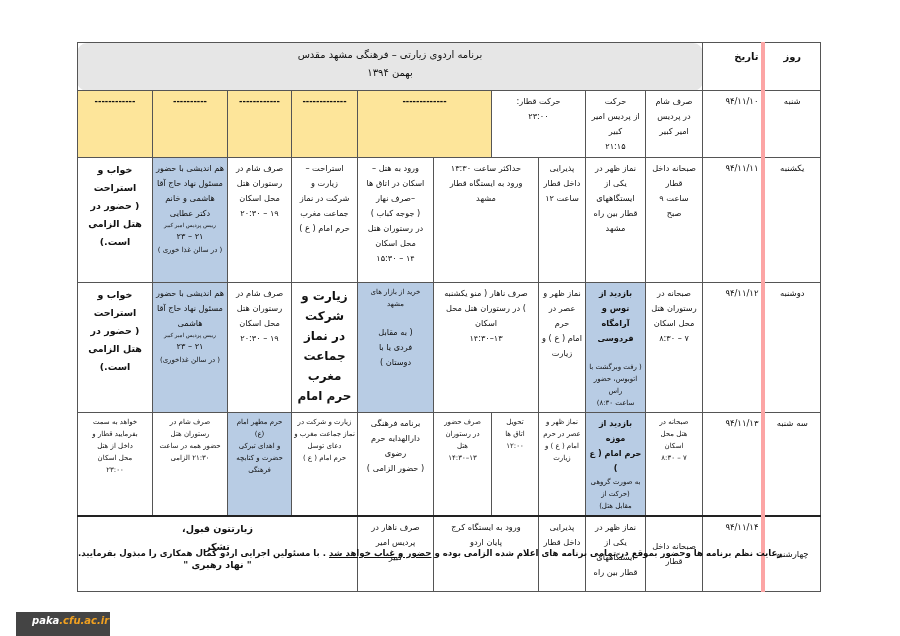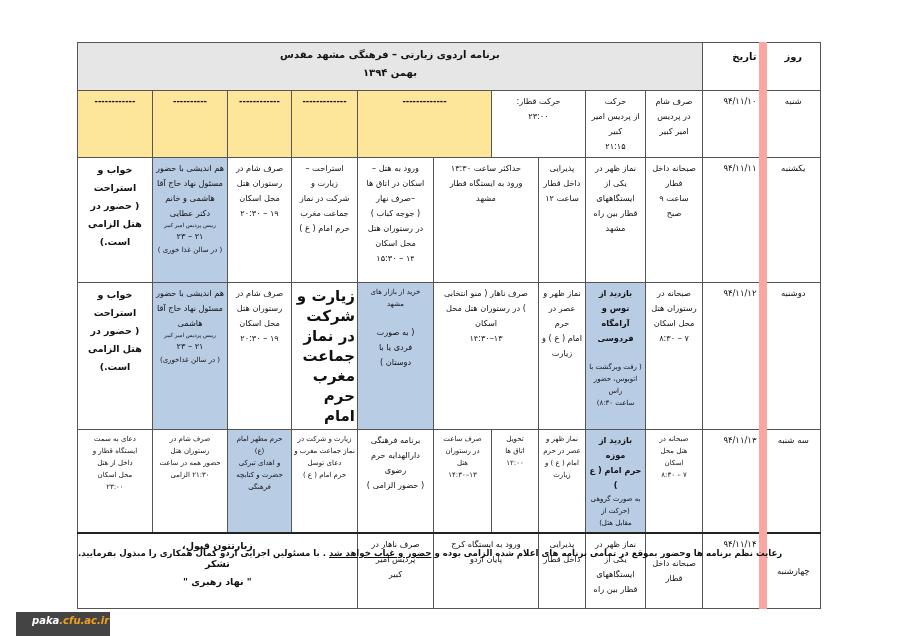--- a/index.html
+++ b/index.html
@@ -4,28 +4,28 @@
 <style>
   html, body { margin:0; padding:0; }
   body { width:900px; height:636px; background:#ffffff; position:relative; overflow:hidden;
          font-family:"DejaVu Sans", sans-serif; color:#111; }
   .sheet { position:absolute; left:78px; top:42px; width:743px; direction:rtl; }
   table { border-collapse:collapse; width:743px; table-layout:fixed; }
   td { border:1px solid #555; vertical-align:top; text-align:center; padding:3px 2px;
        font-size:8.2px; line-height:15px; }
   .hdr td { background:#e6e6e6; height:38px; }
   .hdr td.lbl { background:#fff; font-weight:bold; font-size:10px; vertical-align:top; padding-top:6px; }
-  .title { font-weight:bold; font-size:10px; line-height:18px; padding-top:3px; }
+  .title { font-weight:normal; font-size:10px; line-height:18px; padding-top:3px;border-radius:10px; }
   .yellow { background:#fde59a; }
   .blue { background:#b8cce4;margin-top:8px; }
   .day, .date { font-size:8.5px; }
-  .sepL { border-right:8px solid #fca5a5;padding-left:44px; }
+  .sepL { border-right:4px solid #fca5a5;padding-left:44px; }
   .thickB td { border-bottom:2px solid #222; }
   .bold { font-weight:bold; font-size:9.5px; line-height:18px;margin-left:44px; }
-  .big { font-weight:bold; font-size:15px; line-height:20px;text-align:right; }
+  .big { font-weight:bold; font-size:12px; line-height:20px; }
   .tiny { font-size:5.5px; line-height:8px; display:block; }
   .small { font-size:7px; line-height:12px; display:block; }
   .dash { letter-spacing:0; font-weight:bold; }
   .row1 td { height:56px; }
   .row2 td { height:118px; }
   .row3 td { height:100px; }
   .row4 td { height:84px; }
   .row5 td { height:68px; }
   .footnote { position:absolute; left:78px; top:548px; width:745px; direction:rtl; text-align:left;
               font-size:8.6px; font-weight:bold; }
@@ -172,30 +172,30 @@
             <span class="small">اتوبوس، حضور راس</span>
             <span class="small">ساعت ۸:۳۰)</span>
     </td>
     <td>
       <span class="bl">نماز ظهر و</span>
             <span class="bl">عصر در حرم</span>
             <span class="bl">امام ( ع ) و</span>
             <span class="bl">زیارت</span>
     </td>
     <td colspan="2">
-      <span class="bl">صرف ناهار ( منو انتخابی</span>
+      <span class="bl">صرف ناهار ( منو یکشنبه</span>
             <span class="bl">) در رستوران هتل محل</span>
             <span class="bl">اسکان</span>
             <span class="bl">۱۳–۱۴:۳۰</span>
     </td>
     <td class="blue">
       <span class="small">خرید از بازار های</span>
             <span class="small">مشهد</span>
       <span class="bl">&nbsp;</span>
-      <span class="bl">( به صورت</span>
+      <span class="bl">( به مقابل</span>
             <span class="bl">فردی یا با</span>
             <span class="bl">دوستان )</span>
     </td>
     <td class="big">
       <span class="bl">زیارت و شرکت</span>
             <span class="bl">در نماز جماعت</span>
             <span class="bl">مغرب</span>
             <span class="bl">حرم امام</span>
     </td>
     <td>
@@ -242,21 +242,21 @@
             <span class="small">عصر در حرم</span>
             <span class="small">امام ( ع ) و</span>
             <span class="small">زیارت</span>
     </td>
     <td>
       <span class="small">تحویل</span>
             <span class="small">اتاق ها</span>
             <span class="small">۱۲:۰۰</span>
     </td>
     <td>
-      <span class="small">صرف ساعت</span>
+      <span class="small">صرف حضور</span>
             <span class="small">در رستوران</span>
             <span class="small">هتل</span>
             <span class="small">۱۳–۱۴:۳۰</span>
     </td>
     <td>
       <span class="bl">برنامه فرهنگی</span>
             <span class="bl">دارالهدایه حرم</span>
             <span class="bl">رضوی</span>
             <span class="bl">( حضور الزامی )</span>
     </td>
@@ -273,22 +273,22 @@
             <span class="small">حضرت و کتابچه</span>
             <span class="small">فرهنگی</span>
     </td>
     <td>
       <span class="small">صرف شام در</span>
             <span class="small">رستوران هتل</span>
             <span class="small">حضور همه در ساعت</span>
             <span class="small">۲۱:۳۰ الزامی</span>
     </td>
     <td>
-      <span class="small">دعای به سمت</span>
-            <span class="small">ایستگاه قطار و</span>
+      <span class="small">خواهد به سمت</span>
+            <span class="small">بفرمایید قطار و</span>
             <span class="small">داخل از هتل</span>
             <span class="small">محل اسکان</span>
             <span class="small">۲۳:۰۰</span>
     </td>
   </tr>
 
   <tr class="row5">
     <td class="day" style="vertical-align:middle">چهارشنبه</td>
     <td class="date sepL">۹۴/۱۱/۱۴</td>
     <td style="vertical-align:middle">

